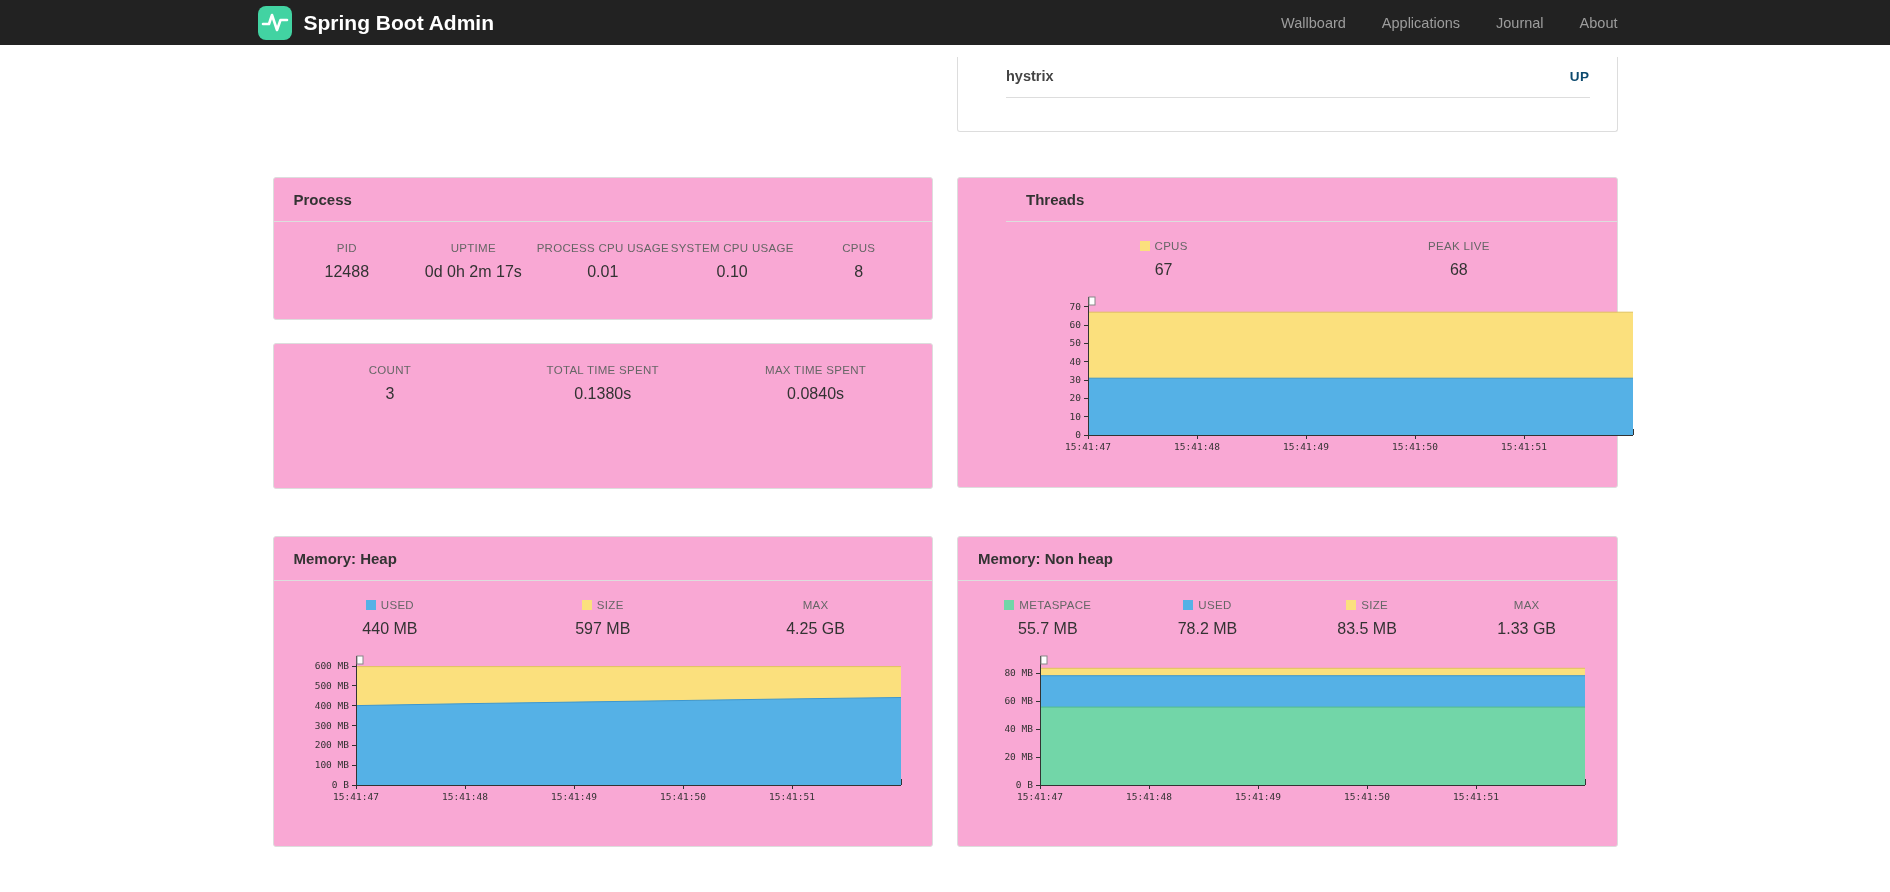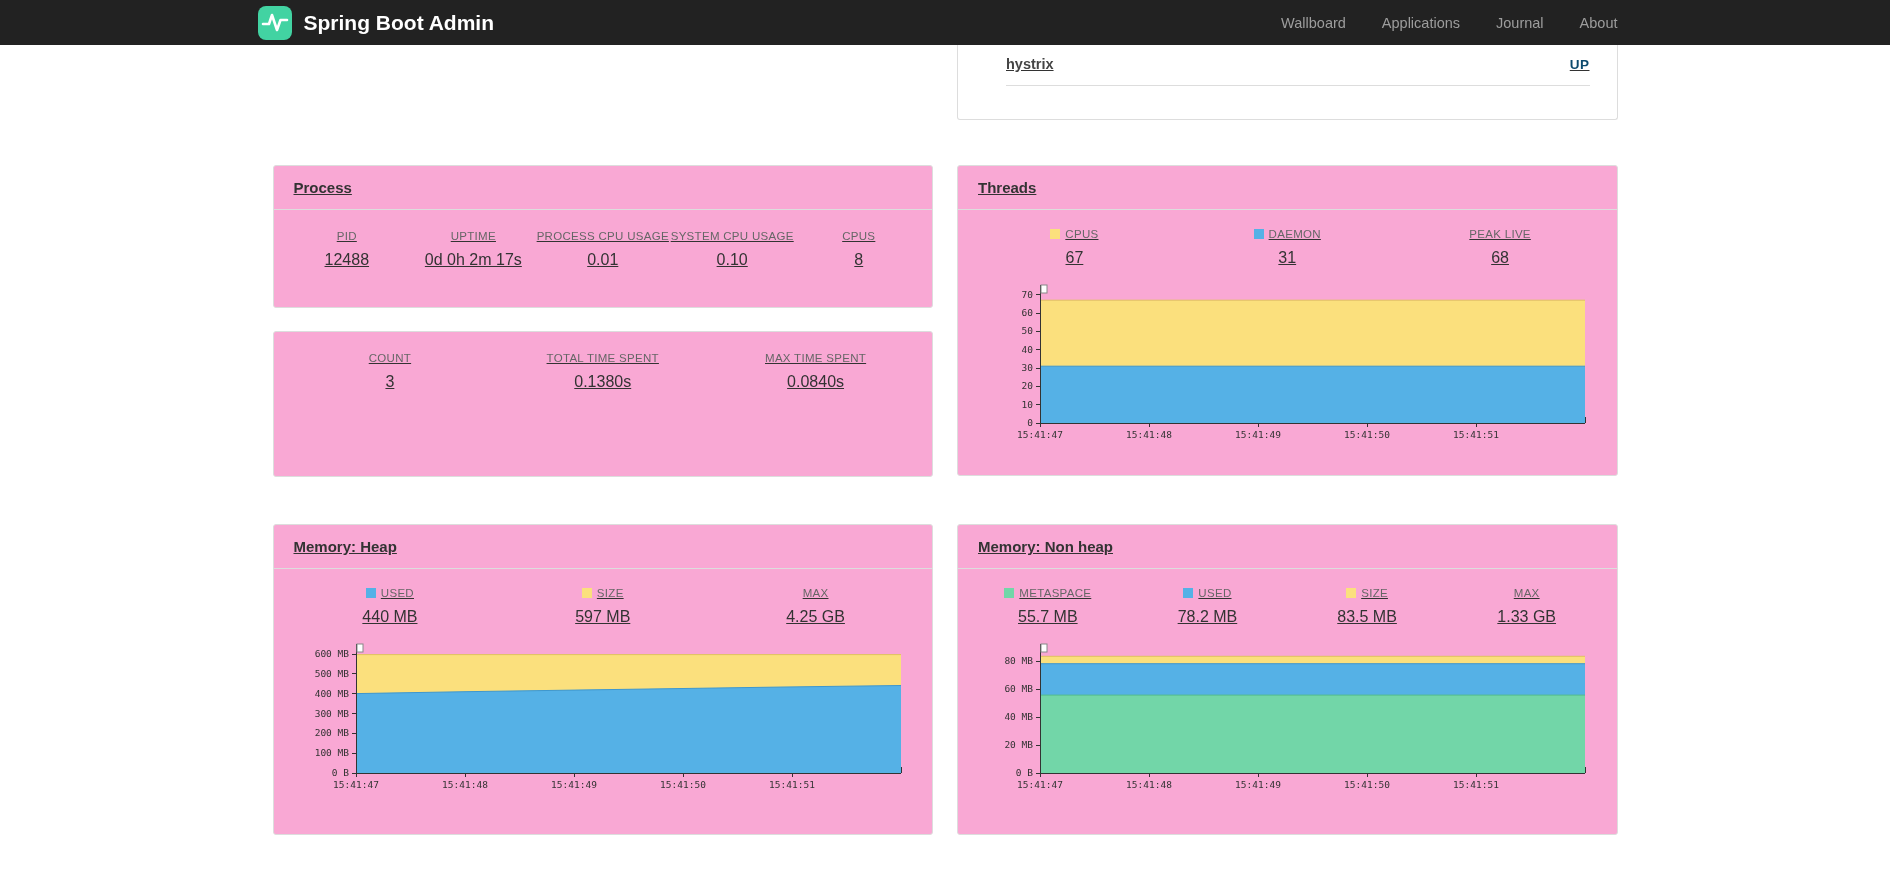--- a/index.html
+++ b/index.html
@@ -37,41 +37,41 @@
   }
   .brand-icon { display: flex; align-items: center; }
   .nav-links { display: flex; gap: 36px; }
   .nav-links a {
     color: #9d9d9d;
     font-size: 14.5px;
     text-decoration: none;
     cursor: pointer;
   }
   
-  .container { width: 1345px; margin: 0 auto; text-decoration: underline; }
+  .container { width: 1345px; margin: 12px auto; }
   .row { display: flex; gap: 24px; }
   .col { flex: 1; min-width: 0; }
   .row-main { margin-top: 45px; }
   .row-mem  { margin-top: 47px; }
   
   .panel {
     background: #f9a8d4;
     border: 1px solid #ddd;
     border-radius: 3px;
   }
   .panel-header {
     padding: 13px 20px;
     border-bottom: 1px solid #ddd;
     font-size: 15px;
     font-weight: bold;
     color: #333;
   }
   .panel-process { min-height: 143px; }
   .panel-gc { min-height: 146px; margin-top: 23px; }
-  .panel-threads { min-height: 311px; }
+  .panel-threads { min-height: 311px; padding-left: 48px; }
   .panel-mem { min-height: 311px; }
   
   .status-panel {
     border: 1px solid #ddd;
     border-top: none;
     border-radius: 0 0 3px 3px;
     padding: 0 27px 33px 48px;
     background: #fff;
   }
   .status-row {
@@ -201,27 +201,20 @@
     <div class="col">
       <div class="panel panel-threads">
         <div class="panel-header">Threads</div>
         <div class="legend-row">
           <div class="legend-item">
             <div class="legend-label">
               <span class="swatch" style="background: rgb(251, 224, 125);"></span>
               <span>CPUS</span>
             </div>
             <div class="legend-value">67</div>
-          </div>
-          <div class="legend-item">
-            <div class="legend-label">
-              <span class="swatch" style="background: rgb(85, 177, 230);"></span>
-              <span>DAEMON</span>
-            </div>
-            <div class="legend-value">31</div>
           </div>
           <div class="legend-item">
             <div class="legend-label">
               <span>PEAK LIVE</span>
             </div>
             <div class="legend-value">68</div>
           </div>
         </div>
         <div class="chart"><svg width="619" height="166" role="img">
               <path d="M62 142 L62 19.2 L171 19.2 L280 19.2 L389 19.2 L498 19.2 L607 19.2 L607 142 Z" fill="#fbe07d"></path>

